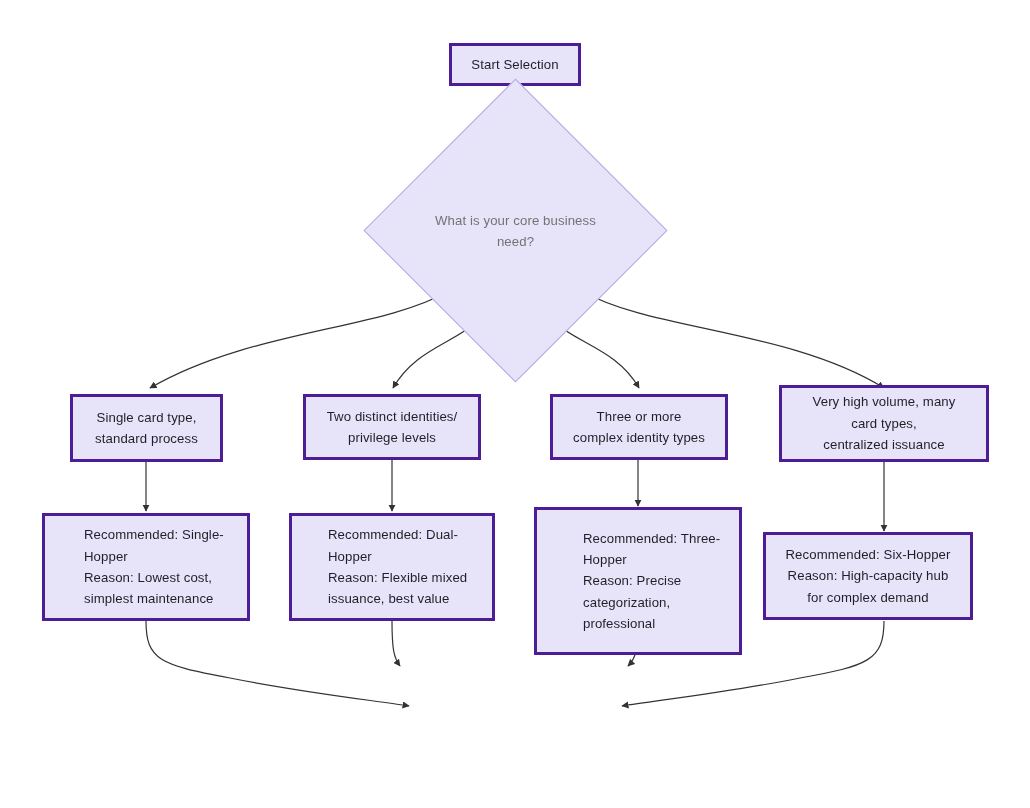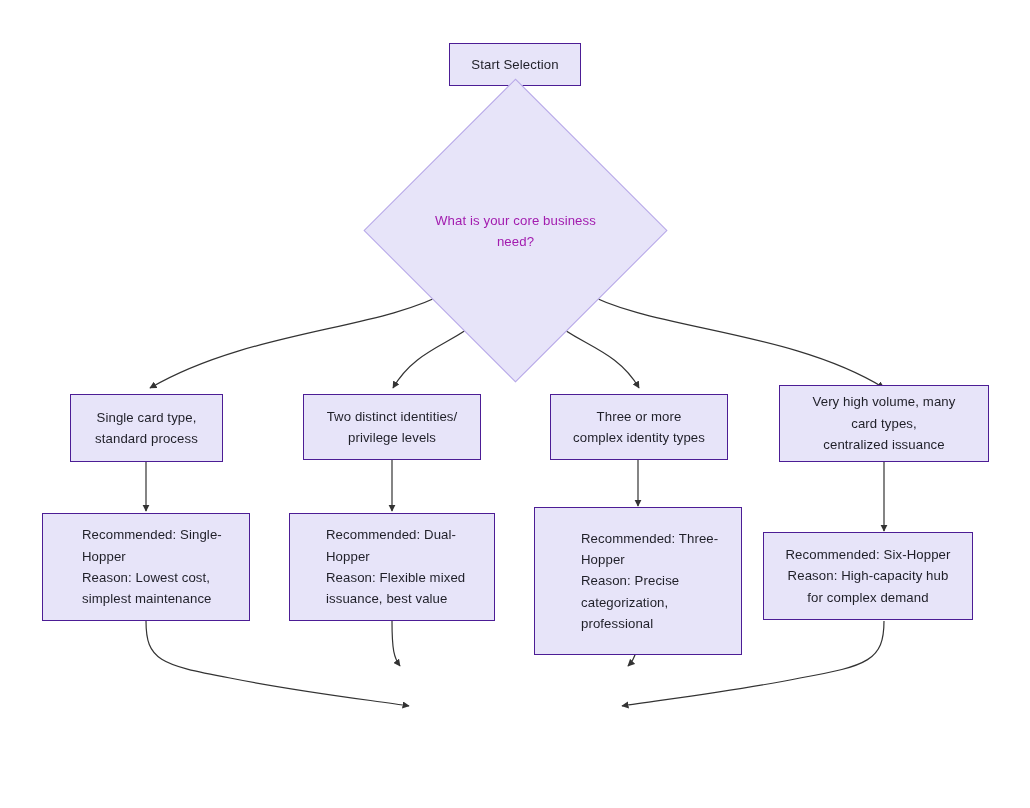--- a/index.html
+++ b/index.html
@@ -24,21 +24,21 @@
     left: 0;
     top: 0;
     width: 1030px;
     height: 808px;
     pointer-events: none;
   }
   .node {
     position: absolute;
     box-sizing: border-box;
     background: #e7e4f9;
-    border: 1px solid #4c1d95;
+    border: 3px solid #4c1d95;
     display: flex;
     align-items: center;
     justify-content: center;
     text-align: center;
     color: #1f1f28;
     font-size: 13.2px;
     line-height: 1.62;
     letter-spacing: 0.1px;
     padding: 4px 9px;
   }
@@ -65,21 +65,21 @@
     box-sizing: border-box;
     transform: rotate(45deg);
   }
   .diamond .label {
     position: absolute;
     left: 50%;
     top: 50%;
     transform: translate(-50%, -50%);
     width: 192px;
     text-align: center;
-    color: #a21caf;
+    color: #737373;
     font-size: 13.2px;
     line-height: 1.62;
     letter-spacing: 0.1px;
     white-space: pre-line;
   }
 </style>
 </head>
 <body>
 
 <div id="canvas">

